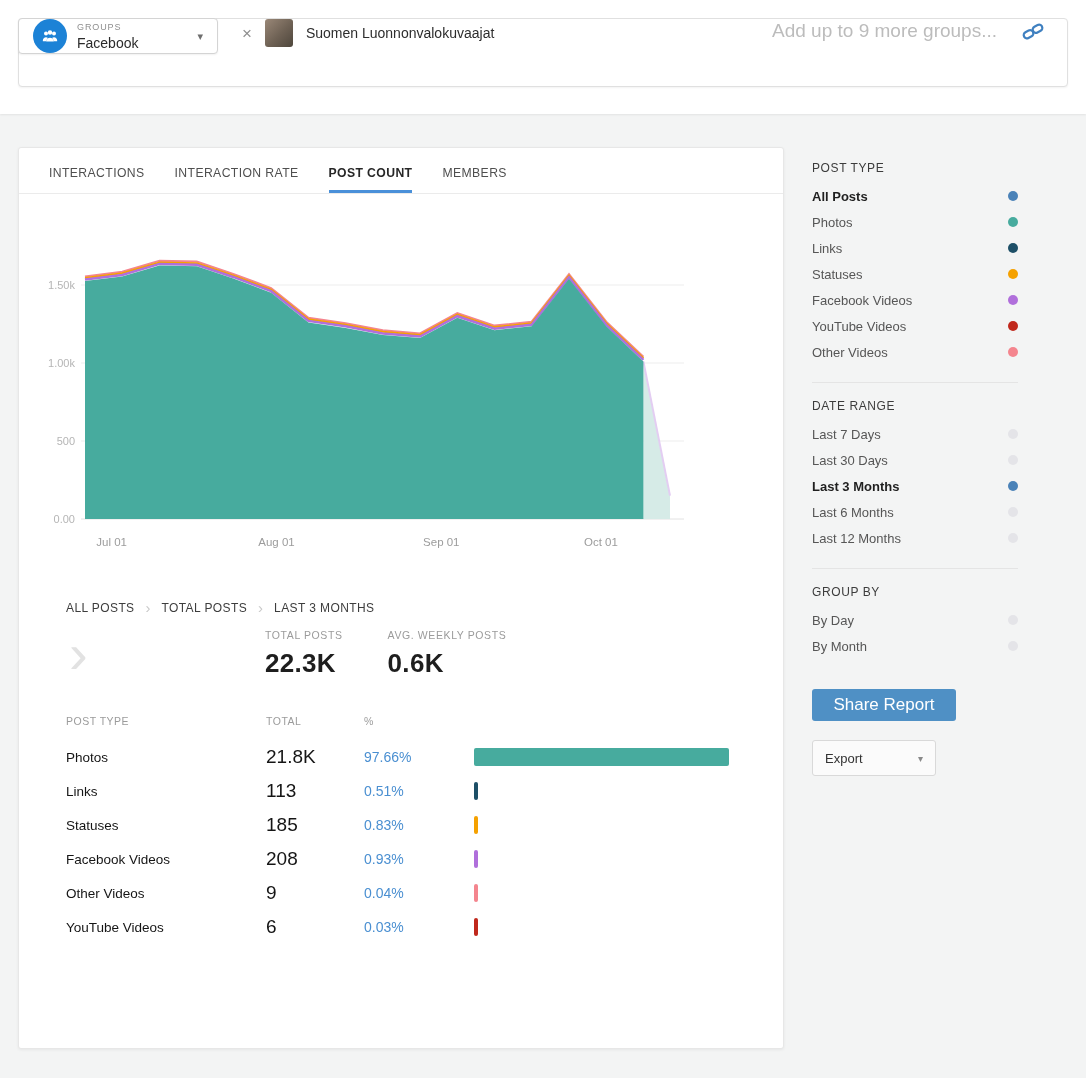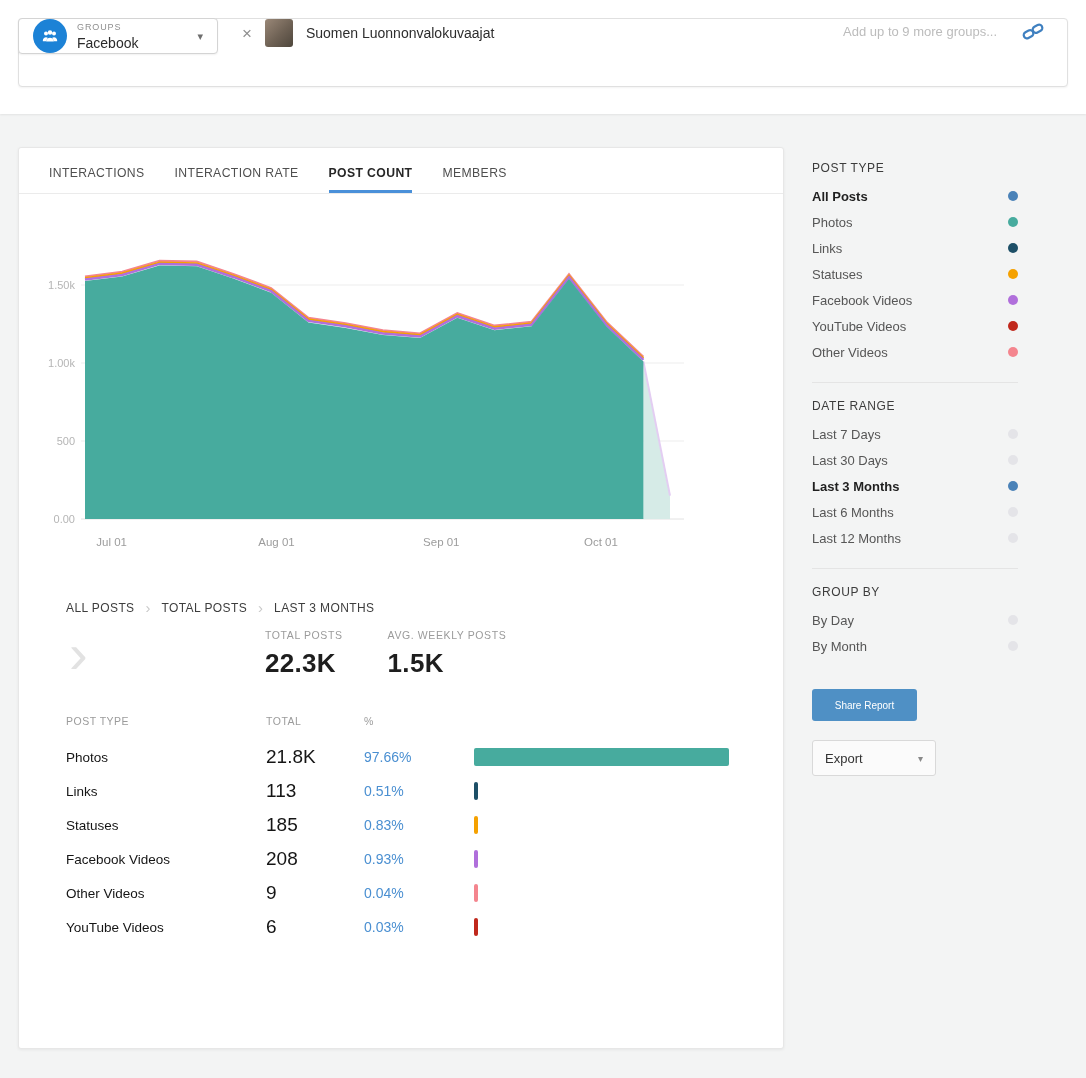--- a/index.html
+++ b/index.html
@@ -53,21 +53,21 @@
 
   .group-chip { display: flex; align-items: center; padding-left: 24px; gap: 13px; }
   .chip-remove { color: #8f8f8f; font-size: 17px; line-height: 1; cursor: pointer; }
   .chip-avatar {
     width: 28px; height: 28px; border-radius: 3px; display: inline-block;
     background: linear-gradient(135deg, #9a8878 0%, #6e6154 55%, #4e463c 100%);
   }
   .chip-name { font-size: 14px; color: #2d2d2d; }
 
   .add-area { margin-left: auto; display: flex; align-items: center; gap: 24px; padding-right: 22px; }
-  .add-placeholder { color: #bcbcbc; font-size: 13px; cursor: text; }
+  .add-placeholder { color: #bcbcbc; font-size: 19px; cursor: text; }
   .link-icon { display: inline-flex; cursor: pointer; }
 
   
   .page { display: flex; align-items: flex-start; padding: 33px 18px 28px 18px; border-radius: 17px; }
   .main-card {
     width: 766px;
     min-height: 902px;
     background: #fff;
     border: 1px solid #e7e7e7;
     border-radius: 3px;
@@ -131,24 +131,24 @@
     height: 26px; display: flex; align-items: center; justify-content: space-between;
     cursor: pointer;
   }
   .side-label { font-size: 13px; color: #565656; }
   .side-item.bold .side-label { font-weight: 700; color: #1f1f1f; }
   .dot { width: 10px; height: 10px; border-radius: 50%; flex: 0 0 10px; }
   .side-divider { border-top: 1px solid #e4e4e4; margin: 17px 0 16px 0; }
 
   .share-btn {
     margin-top: 30px;
-    width: 105px; height: 32px;
+    width: 144px; height: 32px;
     background: #4f90c5; color: #fff;
     border: none; border-radius: 3px;
-    font-size: 10px; font-family: "Liberation Sans", sans-serif;
+    font-size: 17px; font-family: "Liberation Sans", sans-serif;
     cursor: pointer; display: block;
   }
   .export-dd {
     margin-top: 19px;
     width: 124px; height: 36px;
     background: #fbfbfb;
     border: 1px solid #d9d9d9; border-radius: 3px;
     display: flex; align-items: center; justify-content: space-between;
     padding: 16px 12px;
     font-size: 13px; color: #333;
@@ -241,21 +241,21 @@
       </div>
 
     <div class="stats-row">
       <span class="big-chevron">›</span>
       <div class="stat first">
         <div class="stat-label">TOTAL POSTS</div>
         <div class="stat-value">22.3K</div>
       </div>
       <div class="stat">
         <div class="stat-label">AVG. WEEKLY POSTS</div>
-        <div class="stat-value">1.5K</div>
+        <div class="stat-value">0.6K</div>
       </div>
     </div>
 
     <div class="ptable">
       <div class="thead">
         <div class="th">POST TYPE</div>
         <div class="th">TOTAL</div>
         <div class="th">%</div>
         <div class="th"></div>
       </div>

